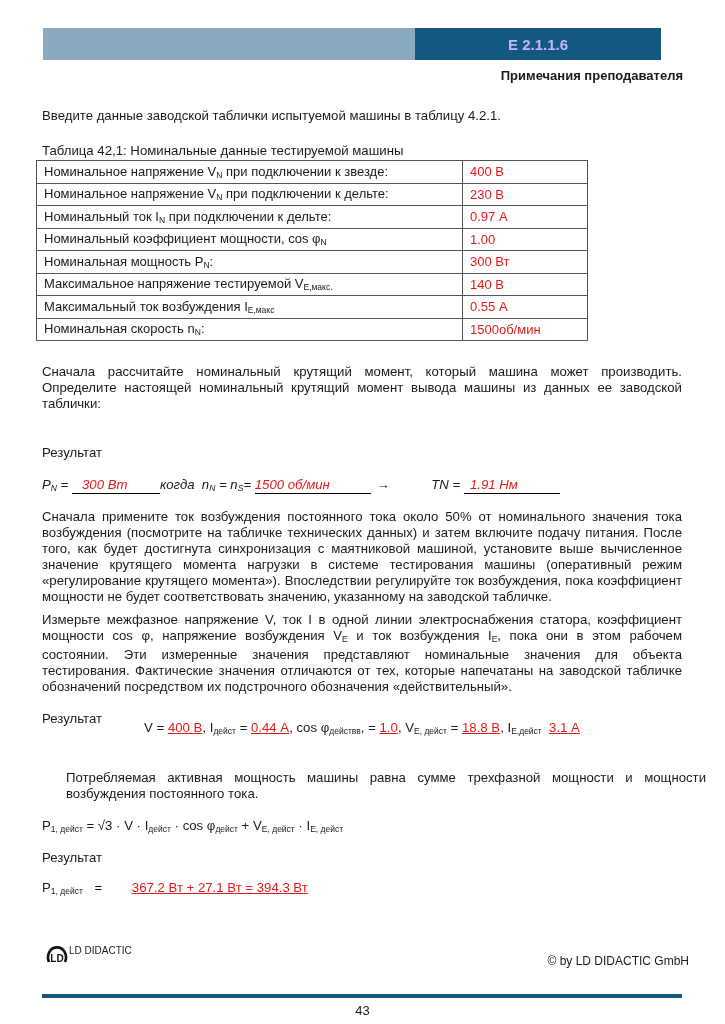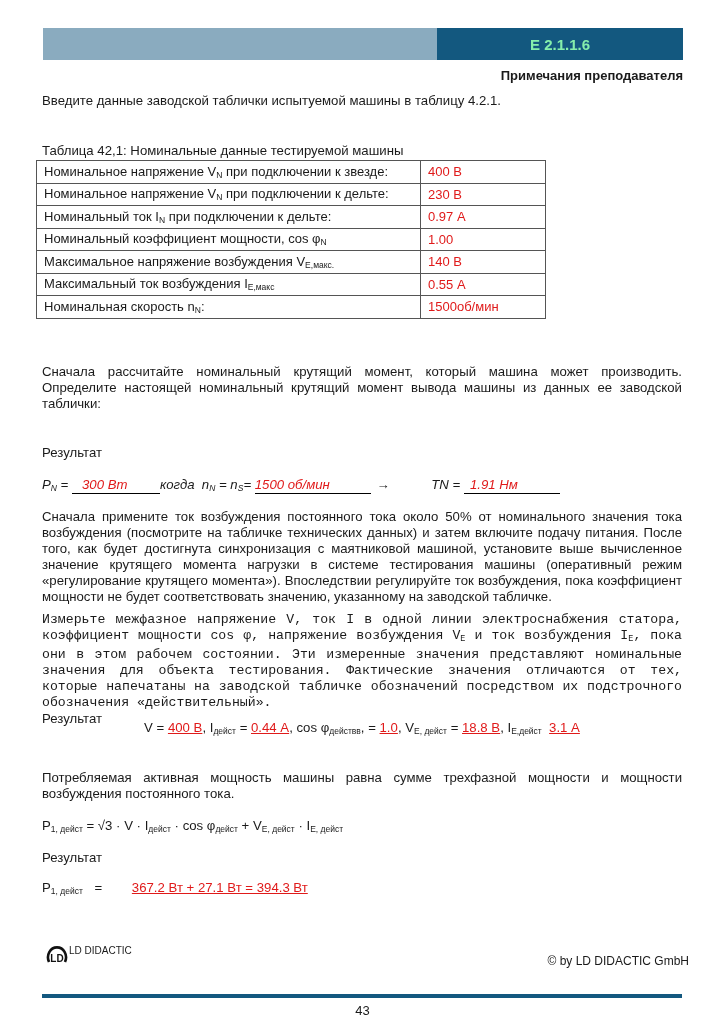--- a/index.html
+++ b/index.html
@@ -1,46 +1,46 @@
 <!DOCTYPE html>
 <html><head>
 <meta charset="utf-8">
 <style>
   html, body { margin:0; padding:0; background:#ffffff; }
   body { width:725px; height:1024px; position:relative; overflow:hidden;
          font-family:"Liberation Sans", sans-serif; color:#1a1a1a; font-size:13px; }
   .abs { position:absolute; }
   .hdr-light { left:43px; top:28px; width:394px; height:32px; background:#8aabbf; }
-  .hdr-dark { left:437px; top:28px; width:246px; height:32px; background:#13587f;
-              color:#86efac; font-weight:bold; font-size:15px; display:flex; align-items:center; justify-content:center; }
+  .hdr-dark { left:415px; top:28px; width:246px; height:32px; background:#13587f;
+              color:#c4b5fd; font-weight:bold; font-size:15px; display:flex; align-items:center; justify-content:center; }
   .subtitle { right:42px; top:68px; font-weight:bold; font-size:13px; }
   .para { left:42px; width:640px; font-size:13.2px; line-height:16px; text-align:justify; }
   .red { color:#e01a1a; }
   .u { text-decoration:underline; color:#e01a1a; }
   sub { font-size:8.5px; vertical-align:-2px; }
-  table.nt { position:absolute; left:36px; top:160px; width:510px; border-collapse:collapse; font-size:13px; }
+  table.nt { position:absolute; left:36px; top:160px; width:552px; border-collapse:collapse; font-size:13px; }
   table.nt td { border:1px solid #555; height:21.5px; padding:0 7px; }
   table.nt td.v { color:#e01a1a; width:110px; }
   .blank { display:inline-block; border-bottom:1px solid #000; }
   .footer-line { left:42px; top:994px; width:640px; height:4px; background:#13587f; }
   .pagenum { left:0; width:725px; top:1003px; text-align:center; font-size:13px; }
   .copyright { right:36px; top:954px; font-size:12px;text-align:center; }
   .logo { left:46px; top:940px; display:flex; align-items:flex-end; }
   .logo-text { font-size:10px; margin-left:1px; margin-bottom:10px; }
 </style>
 </head>
 <body>
 
 <div class="abs hdr-light"></div>
 <div class="abs hdr-dark">
   <span>E 2.1.1.6</span>
 </div>
 <div class="abs subtitle">Примечания преподавателя</div>
 
-<div class="abs para" style="top:93px;">Введите данные заводской таблички испытуемой машины в таблицу 4.2.1.</div>
+<div class="abs para" style="top:108px;">Введите данные заводской таблички испытуемой машины в таблицу 4.2.1.</div>
 <div class="abs para" style="top:131px;margin-top:12px;">Таблица 42,1: Номинальные данные тестируемой машины</div>
 
 <table class="nt">
   <tbody id="tbody">
       <tr>
         <td><span>Номинальное напряжение V</span><sub>N</sub><span> при подключении к звезде:</span></td>
         <td class="v">400 В</td>
       </tr>
       <tr>
         <td><span>Номинальное напряжение V</span><sub>N</sub><span> при подключении к дельте:</span></td>
@@ -48,21 +48,25 @@
       </tr>
       <tr>
         <td><span>Номинальный ток I</span><sub>N</sub><span> при подключении к дельте:</span></td>
         <td class="v">0.97 А</td>
       </tr>
       <tr>
         <td><span>Номинальный коэффициент мощности, cos φ</span><sub>N</sub><span></span></td>
         <td class="v">1.00</td>
       </tr>
       <tr>
-        <td><span>Максимальное напряжение возбуждения V</span><sub>E,макс.</sub><span></span></td>
+        <td><span>Номинальная мощность P</span><sub>N</sub><span>:</span></td>
+        <td class="v">300 Вт</td>
+      </tr>
+      <tr>
+        <td><span>Максимальное напряжение тестируемой V</span><sub>E,макс.</sub><span></span></td>
         <td class="v">140 В</td>
       </tr>
       <tr>
         <td><span>Максимальный ток возбуждения I</span><sub>E,макс</sub><span></span></td>
         <td class="v">0.55 А</td>
       </tr>
       <tr>
         <td><span>Номинальная скорость n</span><sub>N</sub><span>:</span></td>
         <td class="v">1500об/мин</td>
       </tr>
@@ -76,31 +80,31 @@
   <span>P</span><sub>N</sub><span> = </span>
   <span class="blank" style="width:78px; padding-left:10px;"><span class="red">300 Вт</span></span><span>когда</span>
   &nbsp;<span>n</span><sub>N</sub><span> = n</span><sub>S</sub><span>= </span><span class="blank" style="width:116px;"><span class="red">1500 об/мин</span></span>
   <span style="margin-left:2px;">→</span>
   <span style="margin-left:38px;">TN = </span>
   <span class="blank" style="width:90px; padding-left:6px;"><span class="red">1.91 Нм</span></span>
 </div>
 
 <div class="abs para" style="top:509px;">Сначала примените ток возбуждения постоянного тока около 50% от номинального значения тока возбуждения (посмотрите на табличке технических данных) и затем включите подачу питания. После того, как будет достигнута синхронизация с маятниковой машиной, установите выше вычисленное значение крутящего момента нагрузки в системе тестирования машины (оперативный режим «регулирование крутящего момента»). Впоследствии регулируйте ток возбуждения, пока коэффициент мощности не будет соответствовать значению, указанному на заводской табличке.</div>
 
-<div class="abs para" style="top:612px;font-family:Liberation Mono, monospace;">
+<div class="abs para" style="top:612px;">
   <span>Измерьте межфазное напряжение V, ток I в одной линии электроснабжения статора, коэффициент мощности cos φ, напряжение возбуждения V</span><sub>E</sub><span> и ток возбуждения I</span><sub>E</sub><span>, пока они в этом рабочем состоянии. Эти измеренные значения представляют номинальные значения для объекта тестирования. Фактические значения отличаются от тех, которые напечатаны на заводской табличке обозначений посредством их подстрочного обозначения «действительный».</span>
 </div>
 
 <div class="abs para" style="top:711px;">Результат</div>
 
 <div class="abs para" style="top:720px; text-align:center;">
   <span>V = </span><span class="u">400 В</span><span>, I</span><sub>дейст</sub><span> = </span><span class="u">0.44 А</span><span>, cos φ</span><sub>действв</sub><span>, = </span><span class="u">1.0</span><span>, V</span><sub>E, дейст</sub><span> = </span><span class="u">18.8 В</span><span>, I</span><sub>E,дейст</sub>&nbsp;&nbsp;<span class="u">3.1 А</span>
 </div>
 
-<div class="abs para" style="top:770px;">Потребляемая активная мощность машины равна сумме трехфазной мощности и мощности возбуждения постоянного тока.</div>
+<div class="abs para" style="top:770px;margin-left:24px;">Потребляемая активная мощность машины равна сумме трехфазной мощности и мощности возбуждения постоянного тока.</div>
 
 <div class="abs para" style="top:818px; text-align:left;">
   <span>P</span><sub>1, дейст</sub><span> = √3 · V · I</span><sub>дейст</sub><span> · cos φ</span><sub>дейст</sub><span> + V</span><sub>E, дейст</sub><span> · I</span><sub>E, дейст</sub>
 </div>
 
 <div class="abs para" style="top:850px;">Результат</div>
 
 <div class="abs para" style="top:880px; text-align:left;">
   <span>P</span><sub>1, дейст</sub><span style="margin-left:8px;"> = </span>
   <span style="margin-left:26px;" class="u">367.2 Вт + 27.1 Вт = 394.3 Вт</span>

